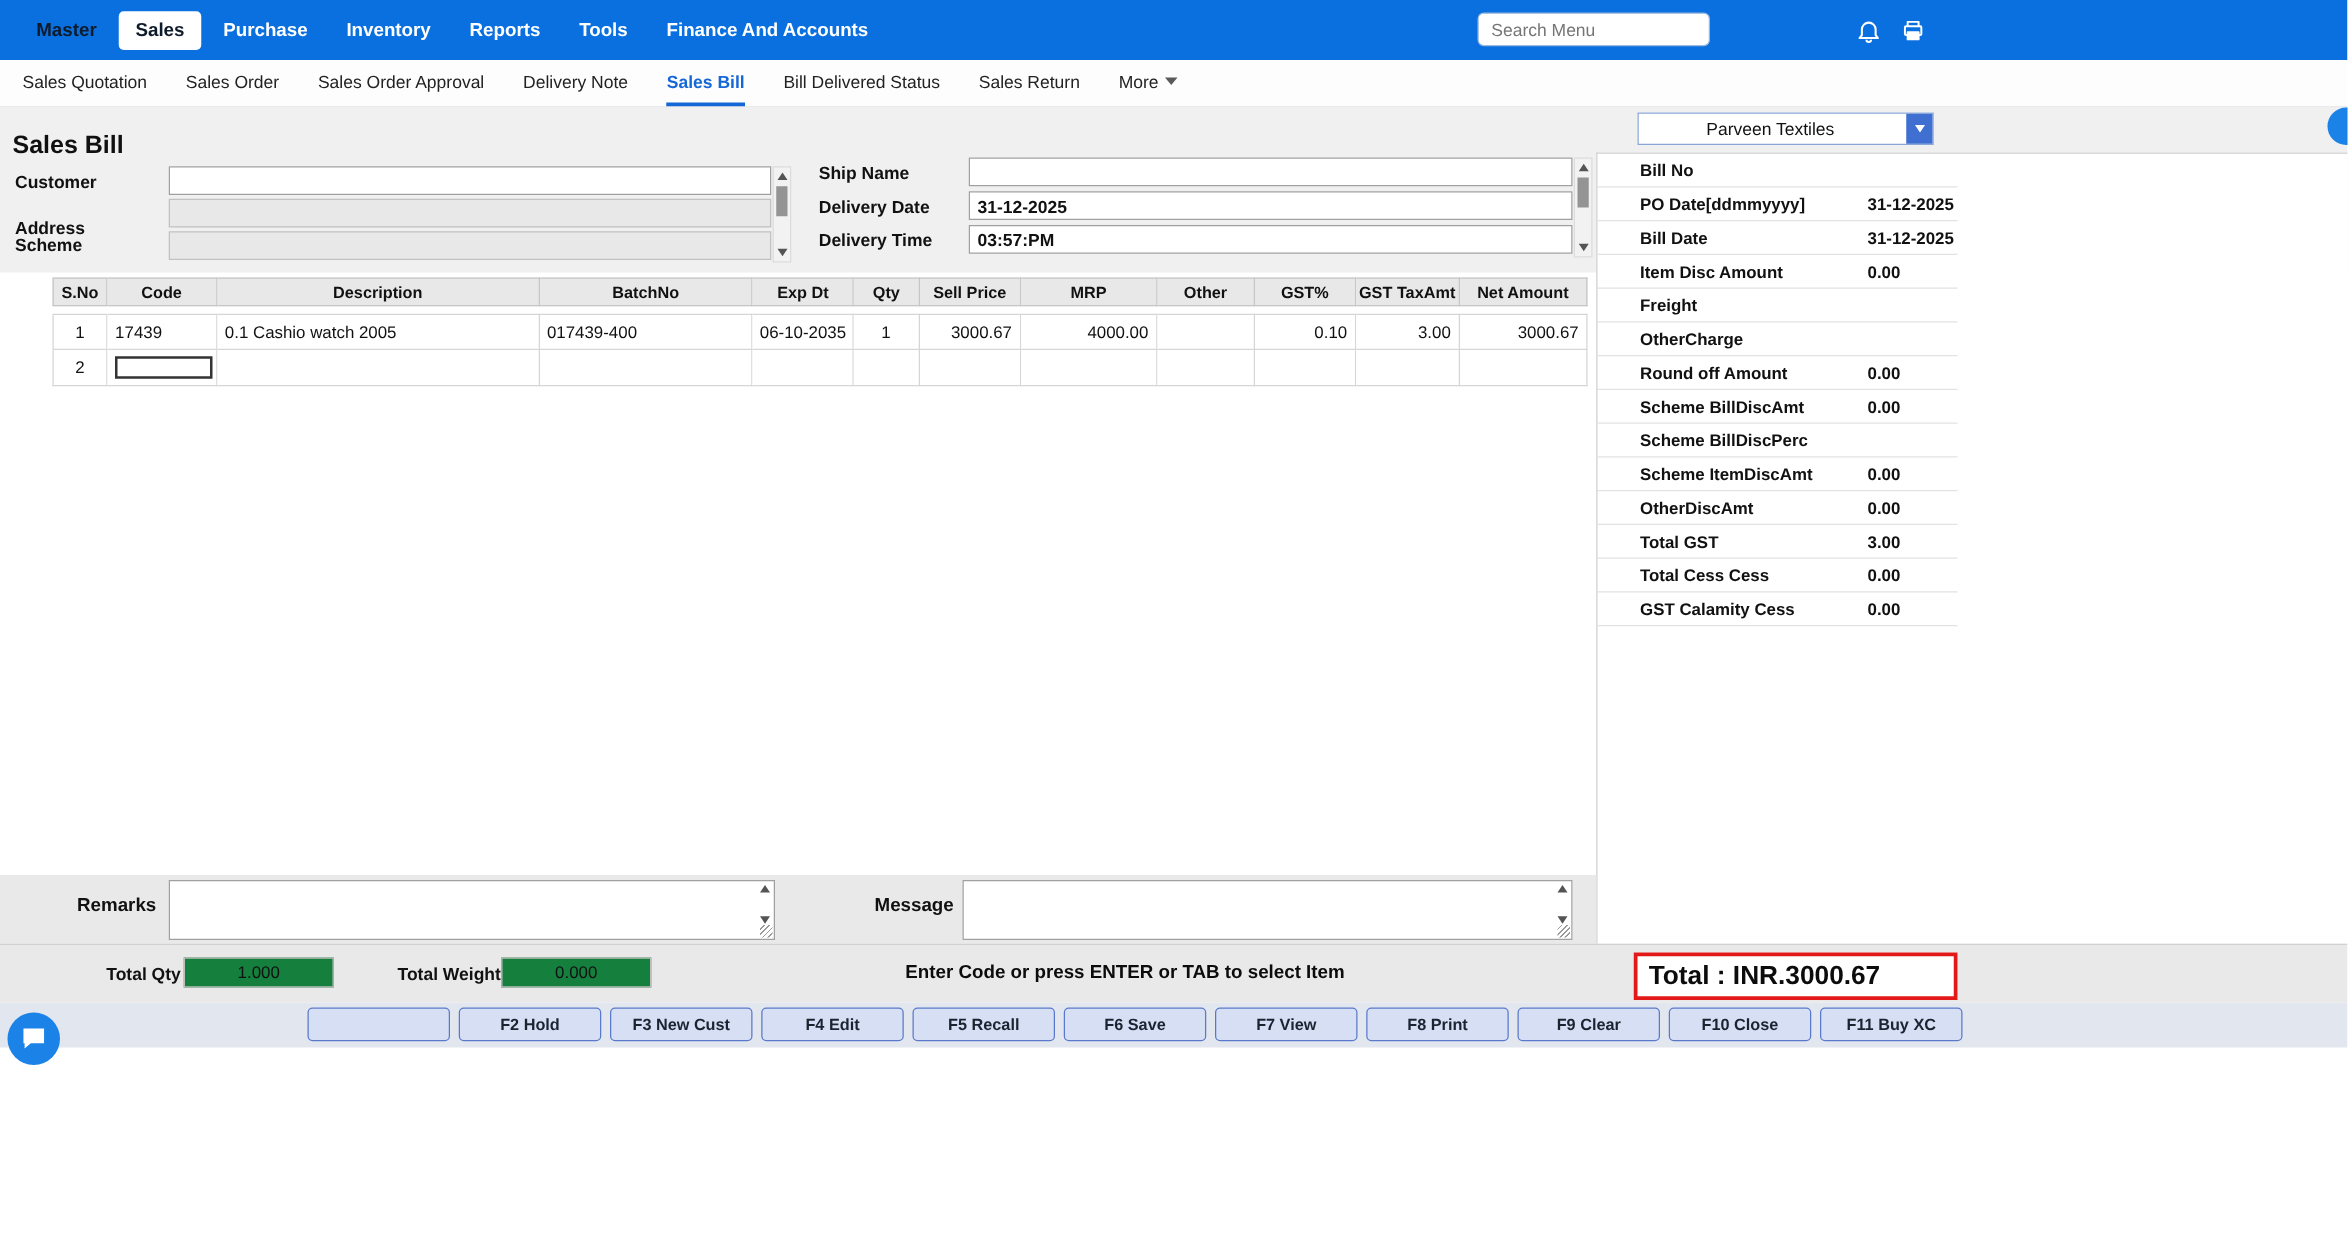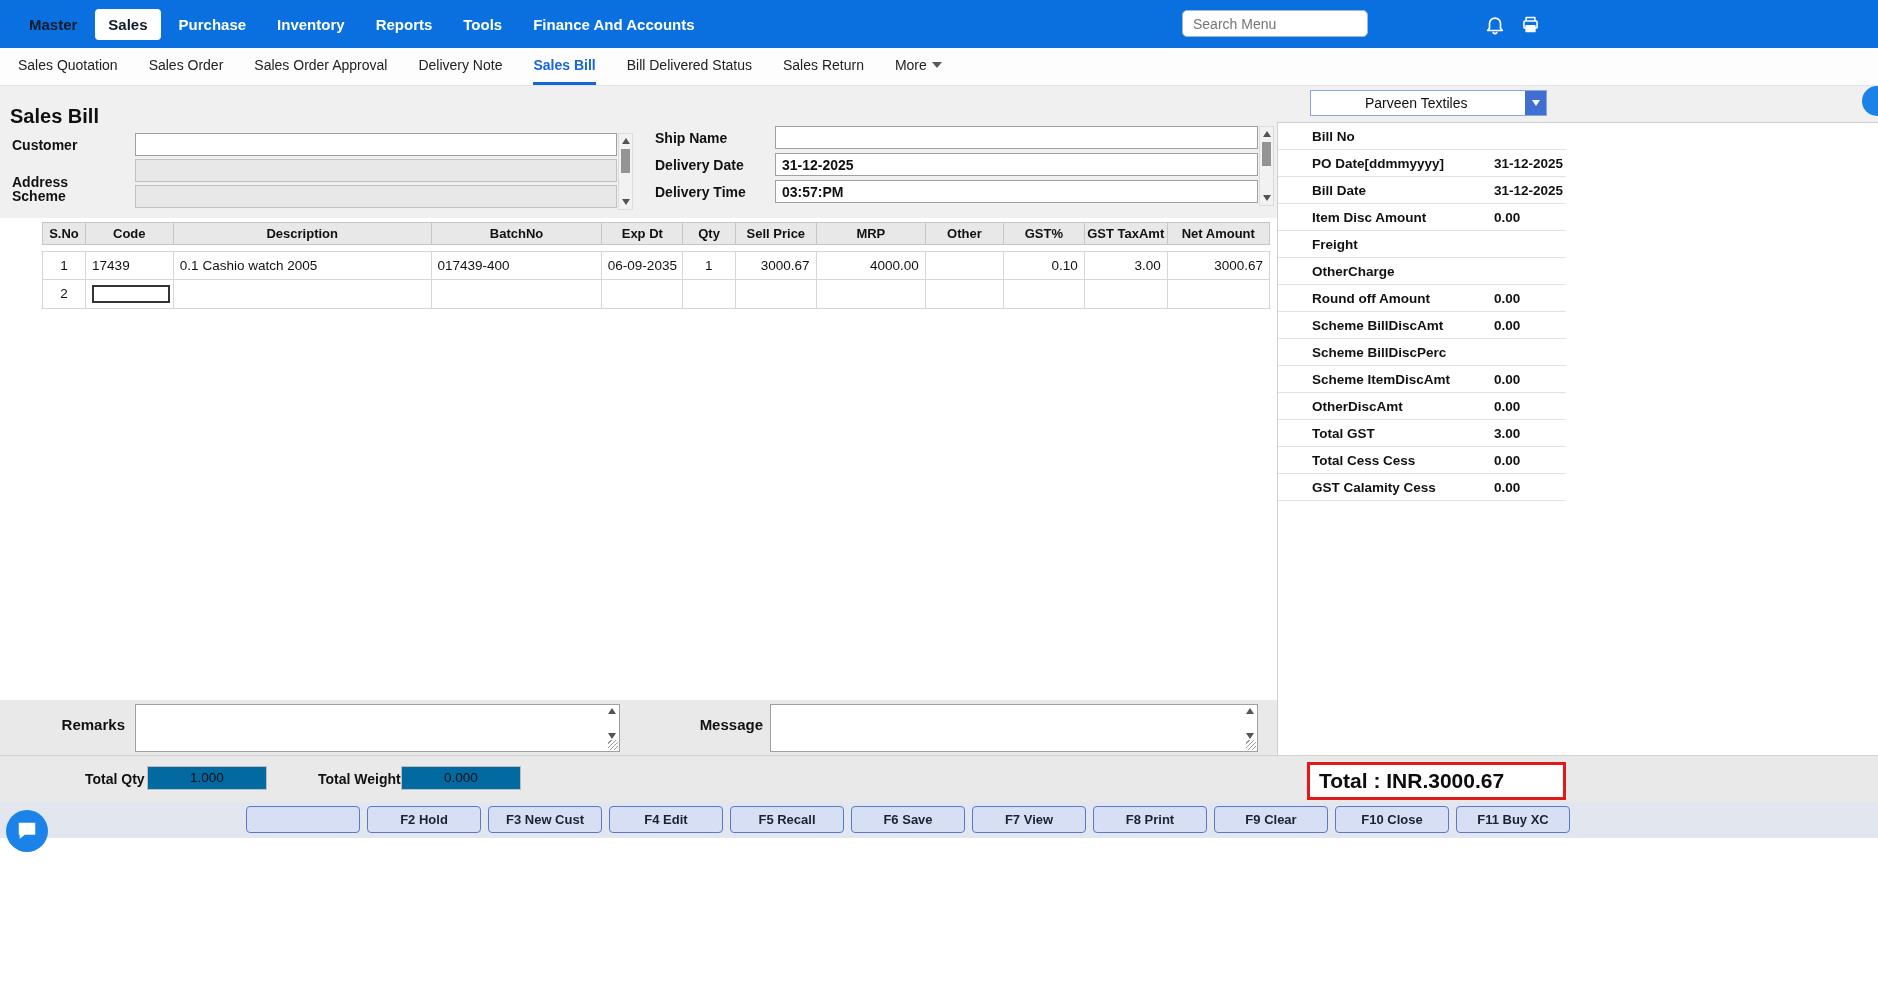--- a/index.html
+++ b/index.html
@@ -79,21 +79,21 @@
   .ta-wrap{position:absolute;background:#fff;border:1px solid #a0a0a0;}
   .ta-wrap textarea{width:100%;height:100%;border:none;resize:none;outline:none;background:transparent;
     font-family:"Liberation Sans",sans-serif;font-size:13px;padding:3px 16px 3px 5px;}
   .ta-wrap .tri-up{position:absolute;top:3px;right:3px;}
   .ta-wrap .tri-down{position:absolute;bottom:12px;right:3px;}
   .grip{position:absolute;right:1px;bottom:1px;width:10px;height:10px;
     background:repeating-linear-gradient(135deg,transparent 0 2px,#9a9a9a 2px 3px);}
   
   .statusrow{position:absolute;left:0;top:755px;width:1878px;height:47px;background:#e9e9e9;border-top:1px solid #d2d2d2;}
   .st-label{position:absolute;font-size:14px;font-weight:700;}
-  .st-box{position:absolute;top:10px;width:120px;height:24px;background:#0369a1;border:1px solid #bdbdbd;
+  .st-box{position:absolute;top:10px;width:120px;height:24px;background:#15803d;border:1px solid #bdbdbd;
     font-size:13.5px;text-align:center;line-height:22px;}
   .hint{position:absolute;left:640px;top:13px;width:520px;text-align:center;font-size:15px;font-weight:700;color:#0c0c0c;}
   .total-box{position:absolute;left:1307px;top:6px;width:259px;height:38px;border:3px solid var(--red);background:#fff;
     display:flex;align-items:center;padding-left:9px;font-size:21px;font-weight:700;color:#0c0c0c;white-space:nowrap;}
   
   .btnbar{position:absolute;left:0;top:802px;width:1878px;height:36px;background:#e2e6ee;}
   #btnrow{position:absolute;left:246px;top:4px;display:flex;gap:7px;}
   .fbtn{width:114px;height:27px;background:var(--btnbg);border:1px solid var(--btnbd);border-radius:4px;
     font-family:"Liberation Sans",sans-serif;font-weight:700;font-size:13px;color:#1b2330;cursor:pointer;
     display:flex;align-items:center;justify-content:center;white-space:nowrap;}
@@ -207,21 +207,21 @@
       <div class="icell" style="width: 83px;">GST%</div>
       <div class="icell" style="width: 85px;">GST TaxAmt</div>
       <div class="icell" style="width: 105px;">Net Amount</div>
     </div>
   <div id="ibody">
       <div class="irow">
         <div class="icell ac" style="width: 45px;">1</div>
         <div class="icell al" style="width: 90px;">17439</div>
         <div class="icell al" style="width: 265px;">0.1 Cashio watch 2005</div>
         <div class="icell al" style="width: 175px;">017439-400</div>
-        <div class="icell al" style="width: 83px;">06-09-2035</div>
+        <div class="icell al" style="width: 83px;">06-10-2035</div>
         <div class="icell ac" style="width: 54px;">1</div>
         <div class="icell ar" style="width: 83px;">3000.67</div>
         <div class="icell ar" style="width: 112px;">4000.00</div>
         <div class="icell ar" style="width: 80px;"></div>
         <div class="icell ar" style="width: 83px;">0.10</div>
         <div class="icell ar" style="width: 85px;">3.00</div>
         <div class="icell ar" style="width: 105px;">3000.67</div>
       </div>
       <div class="irow">
         <div class="icell ac" style="width: 45px;">2</div>
@@ -315,20 +315,21 @@
   <span class="tri-up"></span>
   <span class="tri-down"></span>
   <span class="grip"></span>
 </div>
 
 <div class="statusrow">
   <span class="st-label" style="left:85px;top:15px;">Total Qty</span>
   <div class="st-box" style="left:147px;">1.000</div>
   <span class="st-label" style="left:318px;top:15px;">Total Weight</span>
   <div class="st-box" style="left:401px;">0.000</div>
+  <div class="hint">Enter Code or press ENTER or TAB to select Item</div>
   <div class="total-box">Total : INR.3000.67</div>
 </div>
 
 <footer class="btnbar">
   <div id="btnrow">
       <button class="fbtn"></button>
       <button class="fbtn">F2 Hold</button>
       <button class="fbtn">F3 New Cust</button>
       <button class="fbtn">F4 Edit</button>
       <button class="fbtn">F5 Recall</button>

